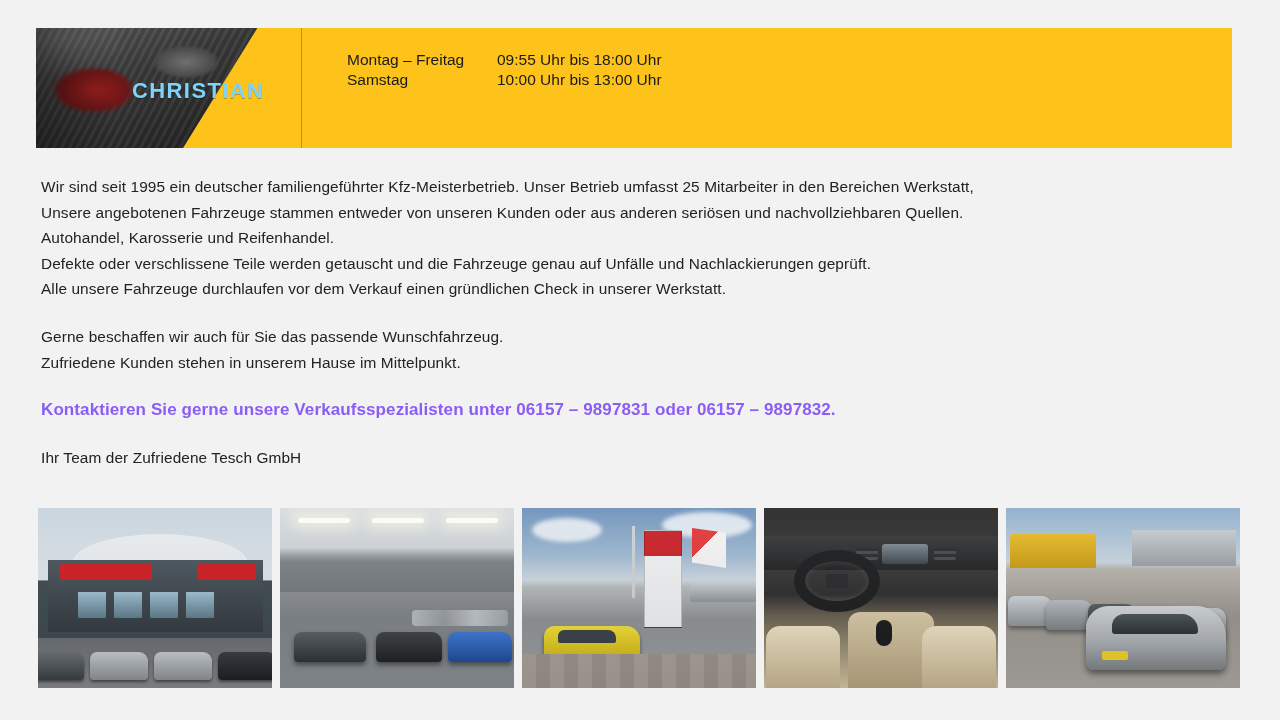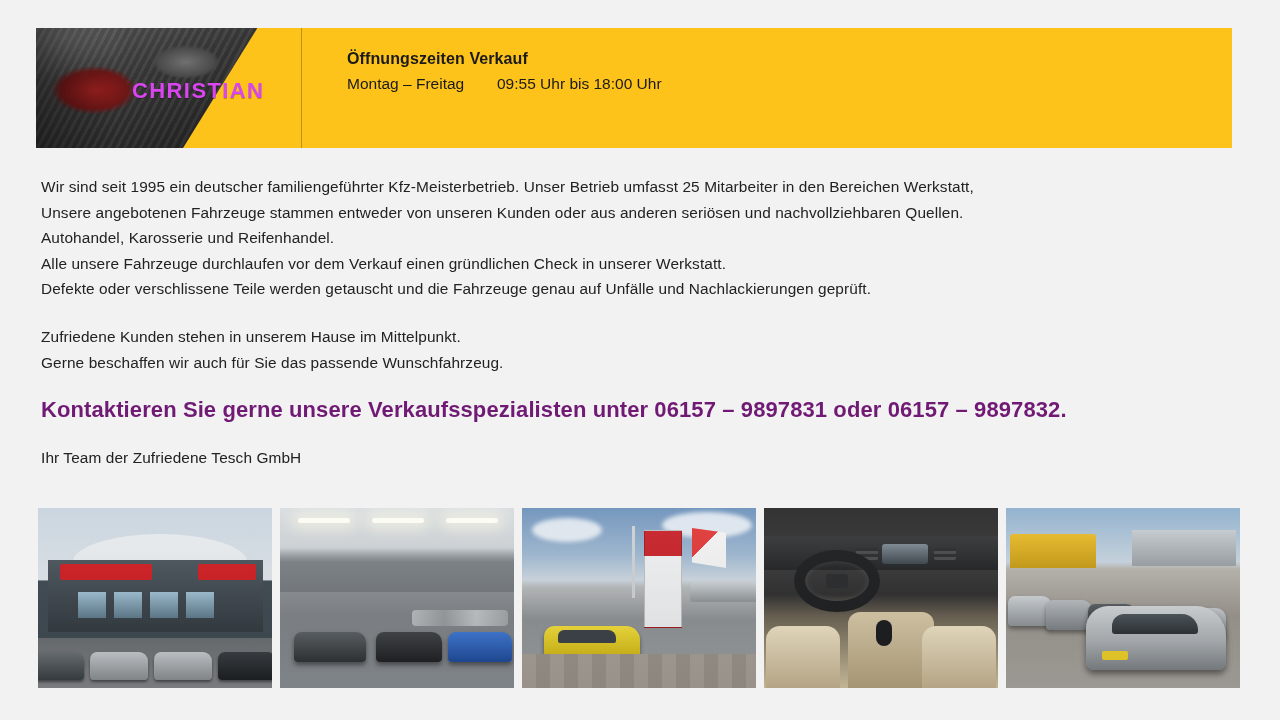--- a/index.html
+++ b/index.html
@@ -71,21 +71,21 @@
   .logo-text {
     position: absolute;
     left: 96px;
     top: 52px;
     z-index: 3;
     line-height: 1.04;
     letter-spacing: 0.5px;
   }
   .logo-text .l1, .logo-text .l2 {
     display: block;
-    color: #d946ef;
+    color: #7dd3fc;
     font-weight: bold;
     font-size: 22px;
     font-family: "Liberation Sans", sans-serif;
     letter-spacing: 1.4px;
     text-shadow: 0 1px 0 rgba(0,0,0,0.25);
   }
   .logo-text .l2 { margin-top: 2px; }
 
   .banner-divider {
     width: 1px;
@@ -124,23 +124,23 @@
     width: 1150px;
     color: #222;
     font-size: 15.4px;
     line-height: 25.6px;
     letter-spacing: 0.1px;
   }
   .copy p { margin: 0; }
   .copy .gap { height: 22px; }
   .copy .contact {
     font-weight: bold;
-    font-size: 22px;
+    font-size: 17px;
     letter-spacing: 0.1px;
-    color: #701a75;
+    color: #8b5cf6;
   }
   .copy .team { }
 
   
   .photos {
     position: absolute;
     left: 38px;
     top: 508px;
     width: 1202px;
     height: 180px;
@@ -348,41 +348,44 @@
       <div class="engine-photo"></div>
       <div class="logo-wedge"></div>
       <div class="logo-text">
         <span class="l1">CHRISTIAN</span>
       </div>
     </div>
 
     <div class="banner-divider"></div>
 
     <div class="hours">
-      <div class="hours-title">Öffnungszeiten Verkauf</div>
       <table class="hours-table">
         <tbody>
             <tr>
           <td class="day">Montag – Freitag</td>
           <td class="time">09:55 Uhr bis 18:00 Uhr</td>
         </tr>
+        <tr>
+          <td class="day">Samstag</td>
+          <td class="time">10:00 Uhr bis 13:00 Uhr</td>
+        </tr>
       </tbody>
         </table>
     </div>
   </div>
 
   <div class="copy">
     <p>Wir sind seit 1995 ein deutscher familiengeführter Kfz-Meisterbetrieb. Unser Betrieb umfasst 25 Mitarbeiter in den Bereichen Werkstatt,</p>
     <p>Unsere angebotenen Fahrzeuge stammen entweder von unseren Kunden oder aus anderen seriösen und nachvollziehbaren Quellen.</p>
     <p>Autohandel, Karosserie und Reifenhandel.</p>
+    <p>Defekte oder verschlissene Teile werden getauscht und die Fahrzeuge genau auf Unfälle und Nachlackierungen geprüft.</p>
     <p>Alle unsere Fahrzeuge durchlaufen vor dem Verkauf einen gründlichen Check in unserer Werkstatt.</p>
-    <p>Defekte oder verschlissene Teile werden getauscht und die Fahrzeuge genau auf Unfälle und Nachlackierungen geprüft.</p>
     <div class="gap"></div>
+    <p>Gerne beschaffen wir auch für Sie das passende Wunschfahrzeug.</p>
     <p>Zufriedene Kunden stehen in unserem Hause im Mittelpunkt.</p>
-    <p>Gerne beschaffen wir auch für Sie das passende Wunschfahrzeug.</p>
     <div class="gap"></div>
     <p class="contact">Kontaktieren Sie gerne unsere Verkaufsspezialisten unter 06157 – 9897831 oder 06157 – 9897832.</p>
     <div class="gap"></div>
     <p class="team">Ihr Team der Zufriedene Tesch GmbH</p>
   </div>
 
   <div class="photos">
 
     <div class="photo ph1">
       <div class="roof"></div>

